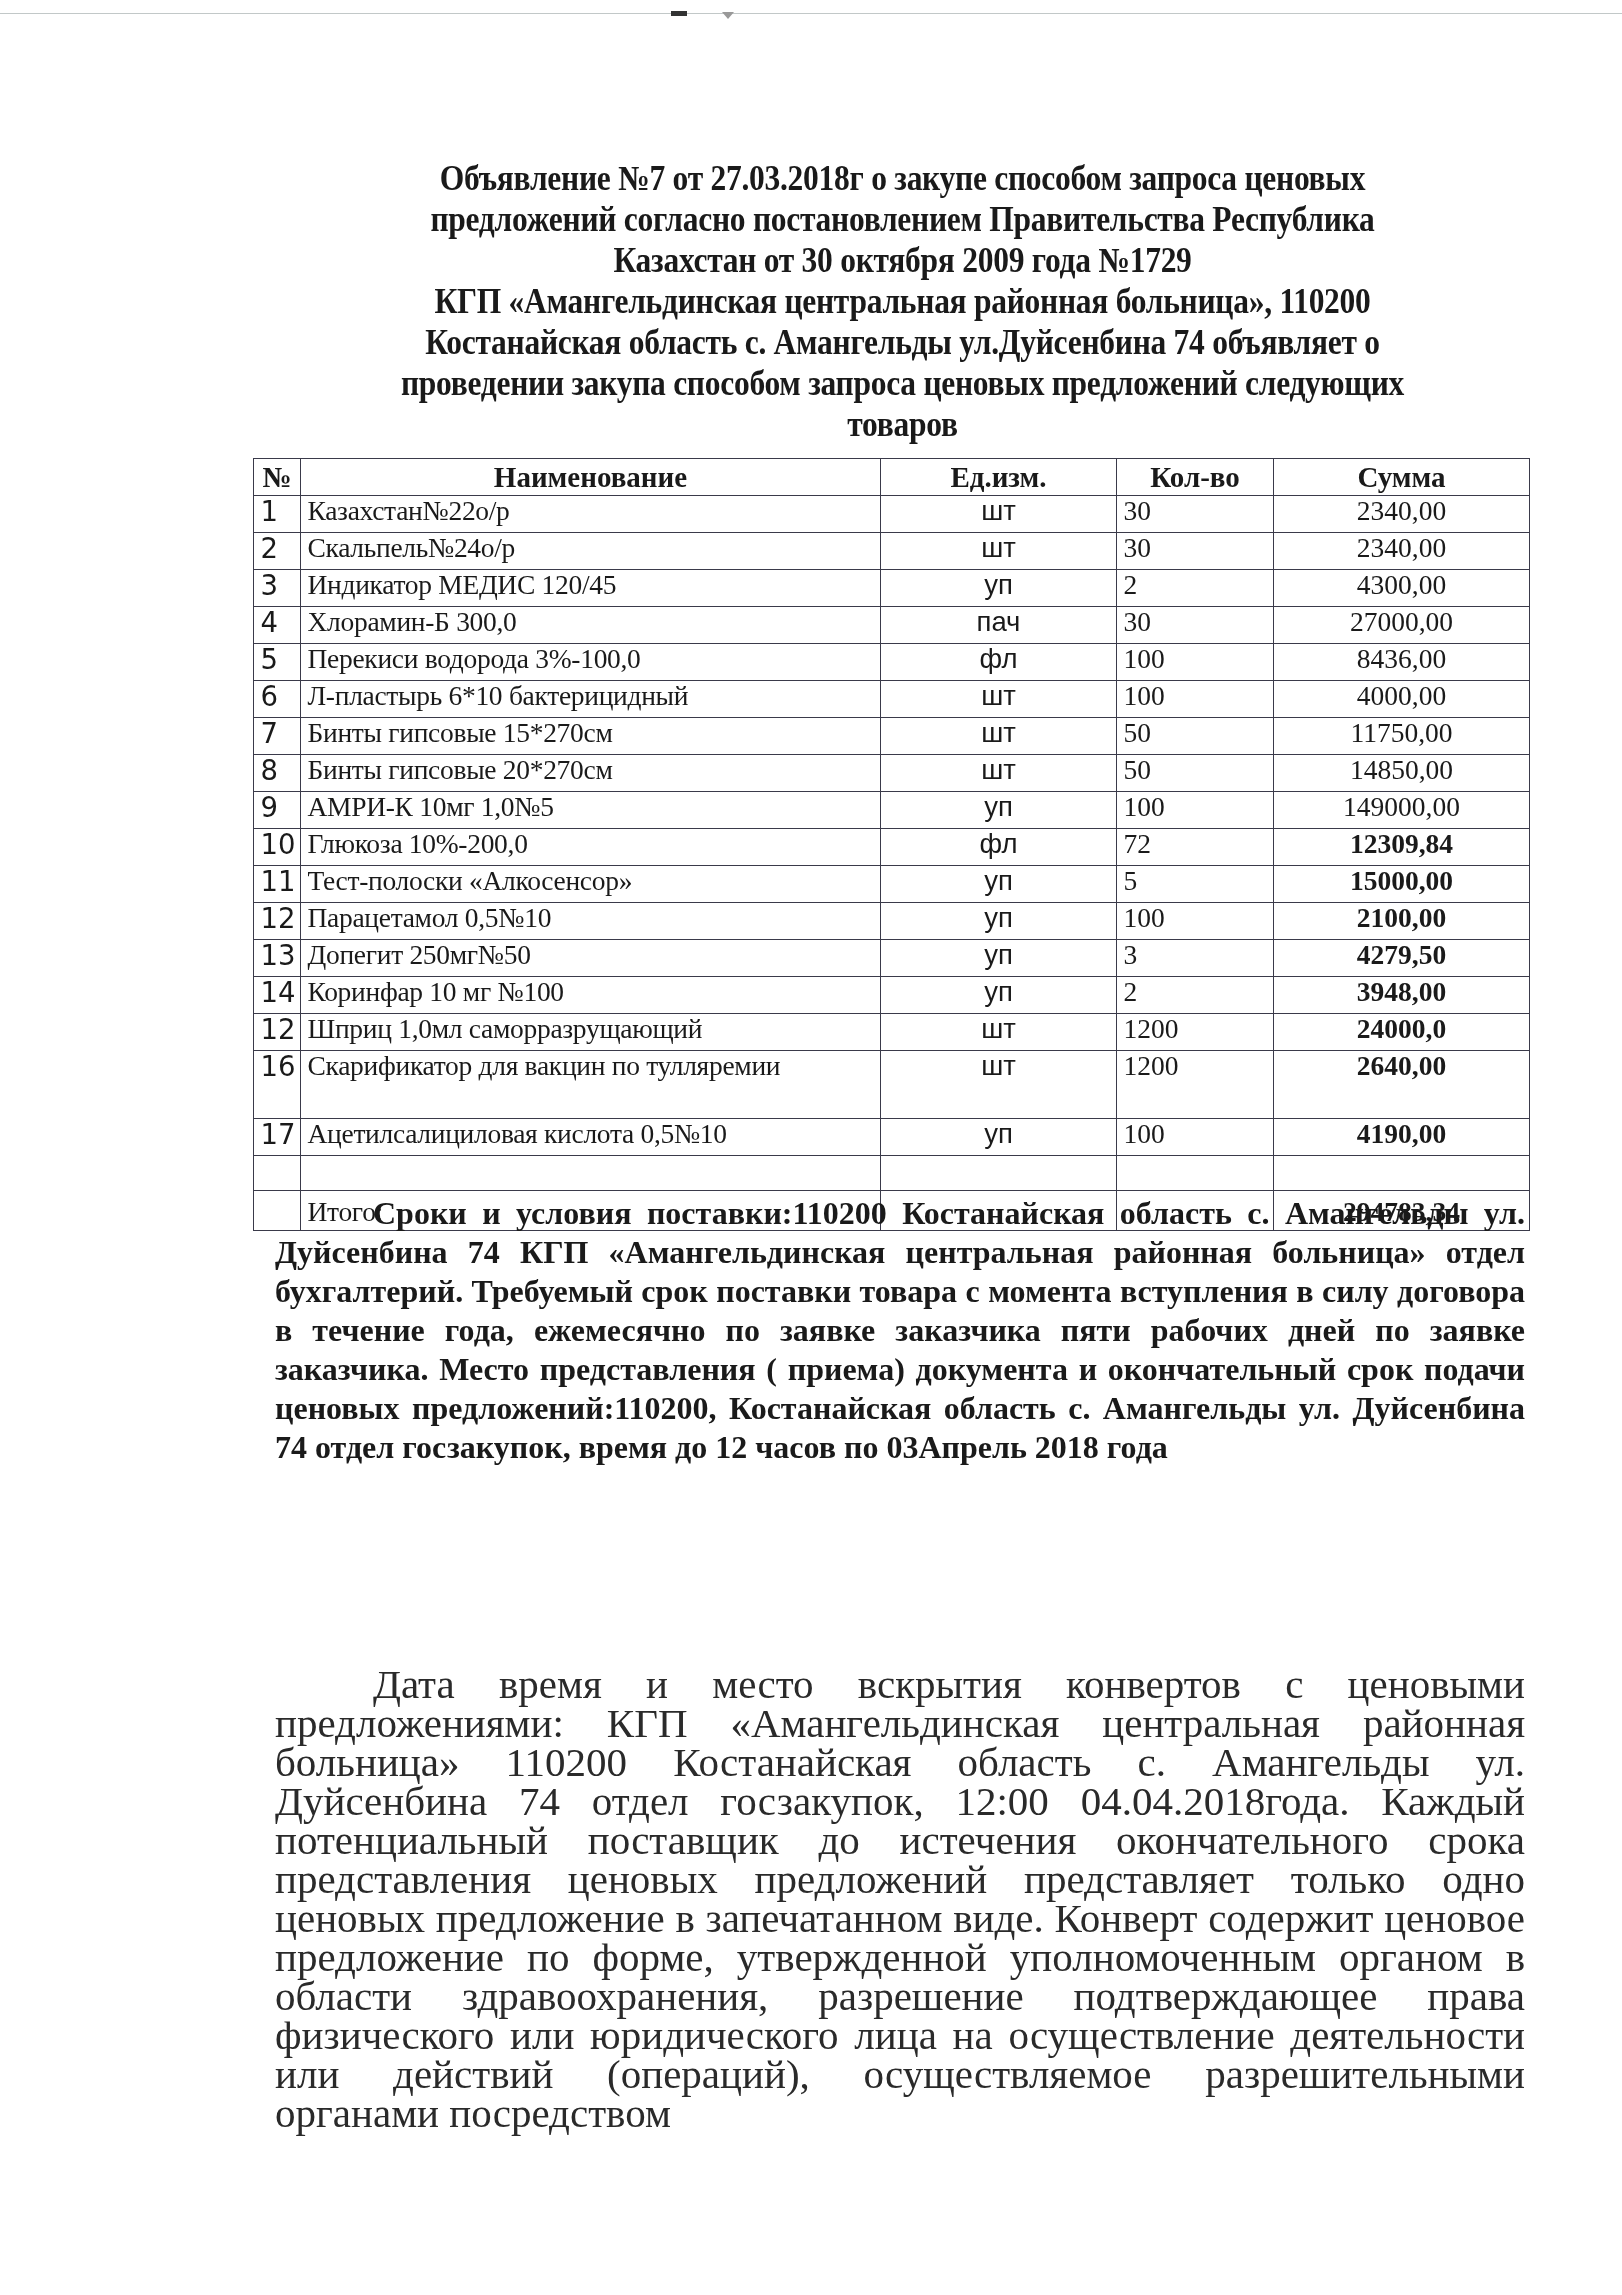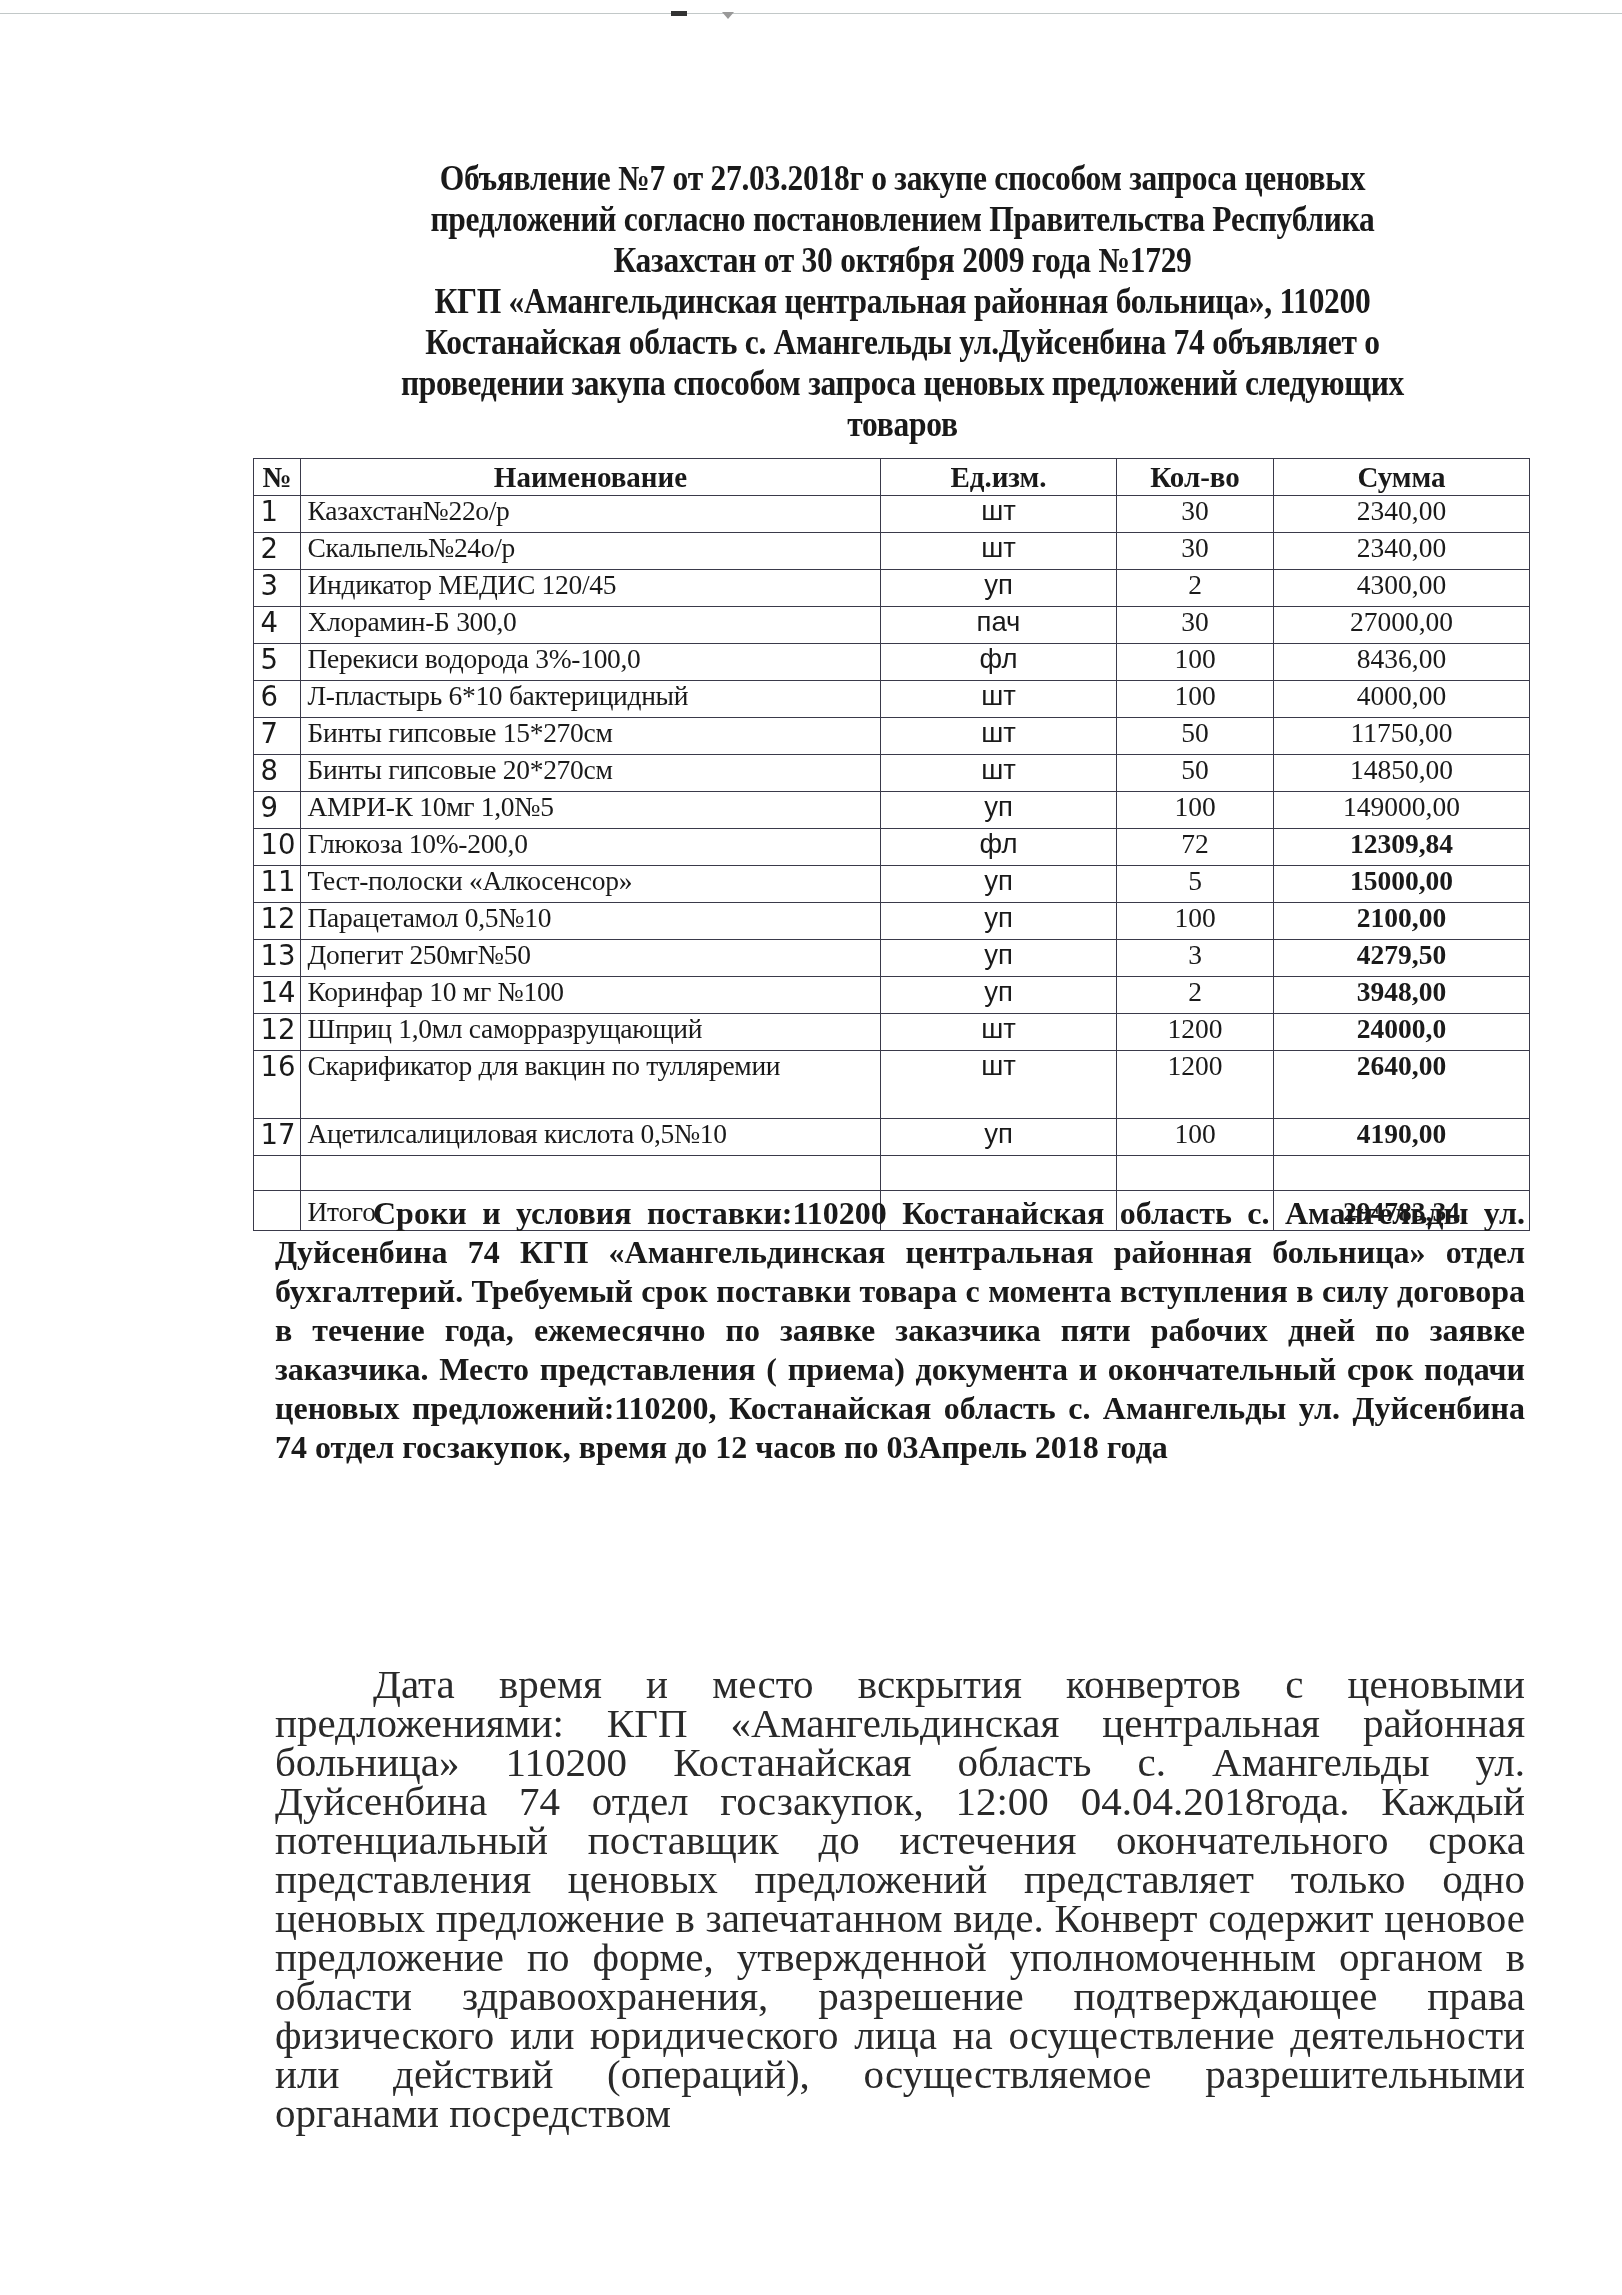--- a/index.html
+++ b/index.html
@@ -29,21 +29,21 @@
   }
   table.items th { font-weight:bold; text-align:center; vertical-align:middle; font-size:29px; }
   col.c-no { width:47px; }
   col.c-name { width:580px; }
   col.c-unit { width:236px; }
   col.c-qty { width:157px; }
   col.c-sum { width:256px; }
   td.no { font-family:"DejaVu Sans", sans-serif; font-size:23.6px; padding-left:5.2px; padding-top:3.9px; }
   td.name { padding-left:7.9px; padding-top:2.6px; letter-spacing:-0.3px; }
   td.unit { text-align:center; font-family:"Liberation Sans", sans-serif; font-size:23.6px; padding-top:3.9px; }
-  td.qty { text-align:center; padding-top:2.6px; }
+  td.qty { text-align:left; padding-top:2.6px; }
   td.sum { text-align:center; padding-top:2.6px; }
   td.sum.bold { font-weight:bold; }
   tr.tall td { height:67px; }
   tr.empty td { height:34px; }
   tr.total td { height:36px; vertical-align:bottom; padding-bottom:2.6px; }
 
   .para {
     position:absolute; left:275px; width:1250px;
     font-size:32px; text-align:justify; text-align-last:left;
   }

